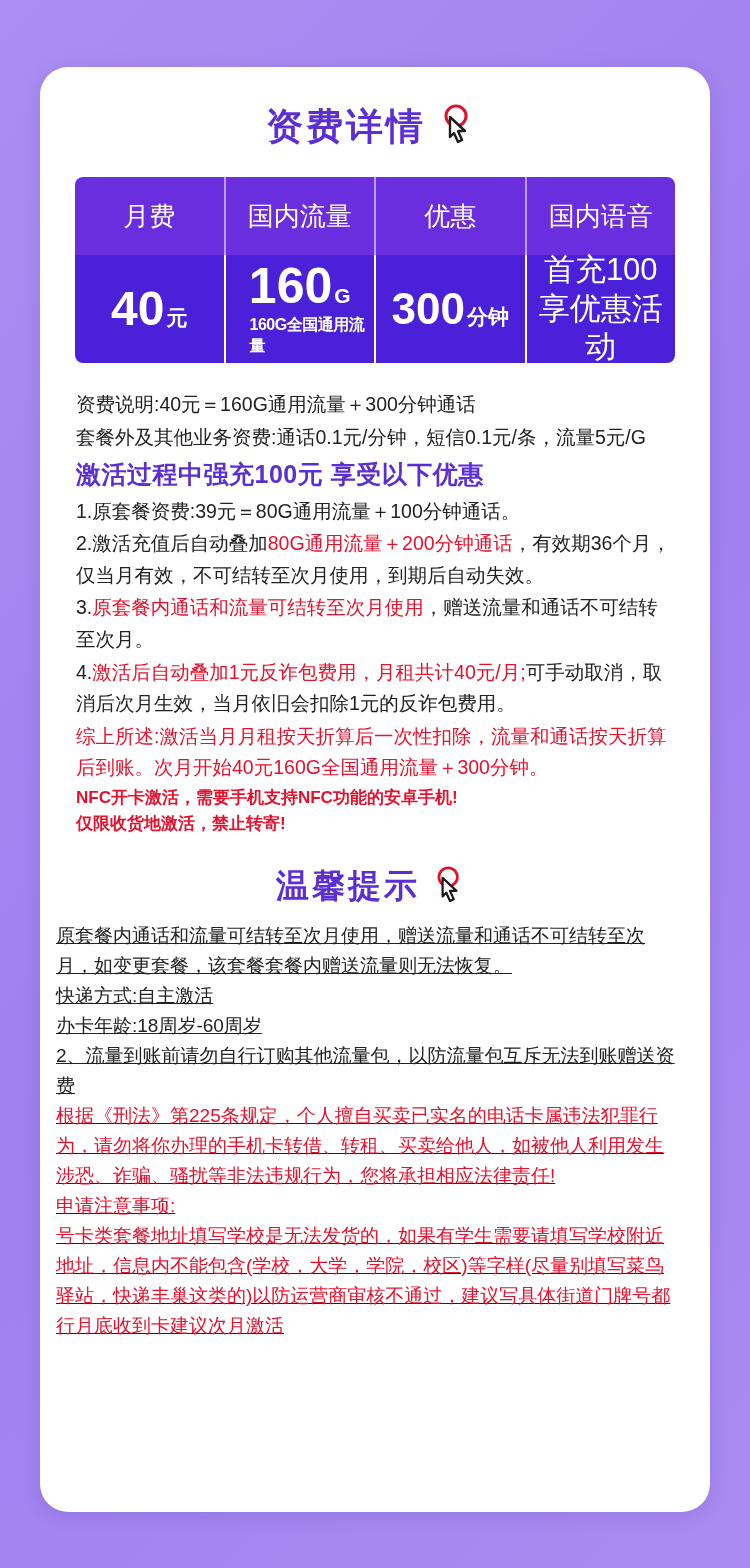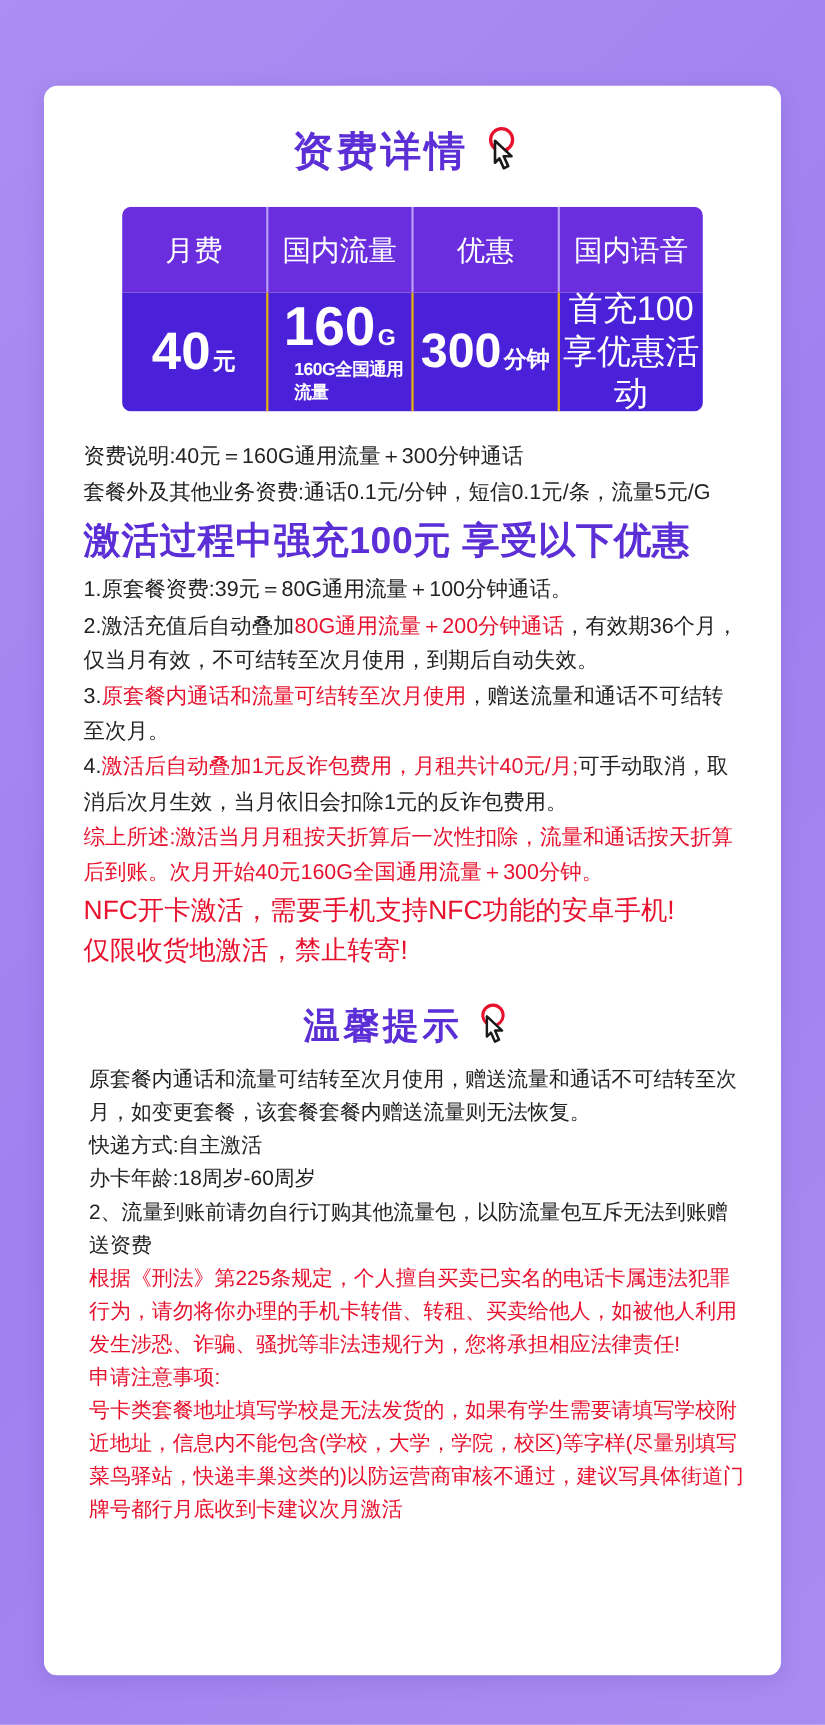--- a/index.html
+++ b/index.html
@@ -10,25 +10,25 @@
   }
   body {
     background: #a88bf0;
     background: linear-gradient(135deg, #ab8ef2 0%, #9f80ef 50%, #a98cf1 100%);
     position: relative;
     overflow: hidden;
   }
   .card {
     position: absolute;
     left: 40px;
-    top: 78px;
+    top: 67px;
     width: 670px;
     height: 1445px;
     background: #ffffff;
-    border-radius: 12px;
+    border-radius: 28px;
     box-shadow: 0 4px 18px rgba(80, 50, 160, 0.18);
     overflow: hidden;
   }
 
   
   .title-row {
     display: flex;
     align-items: center;
     justify-content: center;
     margin-top: 34px;
@@ -46,21 +46,21 @@
     width: 52px;
     height: 52px;
     margin-left: 6px;
     top: 2px;
   }
   .cursor-icon svg { display: block; }
 
   
   .tariff-table {
     margin: 24px auto 0;
-    width: 528px;
+    width: 600px;
     border-radius: 8px;
     overflow: hidden;
     display: flex;
     flex-direction: column;
   }
   .t-head {
     display: flex;
     background: #6a2ede;
     height: 78px;
   }
@@ -80,21 +80,21 @@
     background: #4a21d8;
     height: 108px;
   }
   .t-body .cell {
     flex: 1;
     color: #fff;
     display: flex;
     flex-direction: column;
     align-items: center;
     justify-content: center;
-    border-right: 2px solid #eab308;
+    border-right: 2px solid #ffffff;
     position: relative;
   }
   .t-body .cell:last-child { border-right: none; }
 
   .big-num {
     font-size: 46px;
     font-weight: bold;
     line-height: 1;
     display: flex;
     align-items: baseline;
@@ -125,49 +125,50 @@
   .content {
     padding: 26px 36px 0 36px;
     font-size: 19.5px;
     line-height: 1.62;
     color: #222;
   }
   .content p { margin: 0 0 1px 0; }
   .purple-head {
     color: #5b2ed6;
     font-weight: bold;
-    font-size: 34px;
+    font-size: 25px;
     margin: 10px 0 6px 0;
     letter-spacing: 0.5px;
   }
   .red { color: #e8112d; }
   .item { margin-bottom: 2px; }
   .summary { color: #e8112d; margin-top: 6px; }
-  .nfc { color: #e8112d; font-weight: normal; margin-top: 12px; font-size: 24px; line-height:1.5;}
+  .nfc { color: #e8112d; font-weight: bold; margin-top: 12px; font-size: 17px; line-height:1.5;}
 
   
   .tips-title-row {
     display: flex;
     align-items: center;
     justify-content: center;
     margin-top: 26px;
   }
   .tips-title {
     font-size: 33px;
     font-weight: bold;
     color: #5b2ed6;
     letter-spacing: 3px;
   }
   .tips-cursor { width: 48px; height: 48px; margin-left: 6px; position: relative; top: 2px;}
 
   .tips-content {
-    padding: 10px 32px 0 41px;
+    padding: 10px 32px 0 16px;
     font-size: 19px;
     line-height: 1.58;
     color: #222;
+    text-decoration: underline;
   }
   .tips-content p { margin: 0; }
   .tips-red { color: #e8112d; }
 </style>
 </head>
 <body>
 
 <div class="card">
 
   <div class="title-row">

